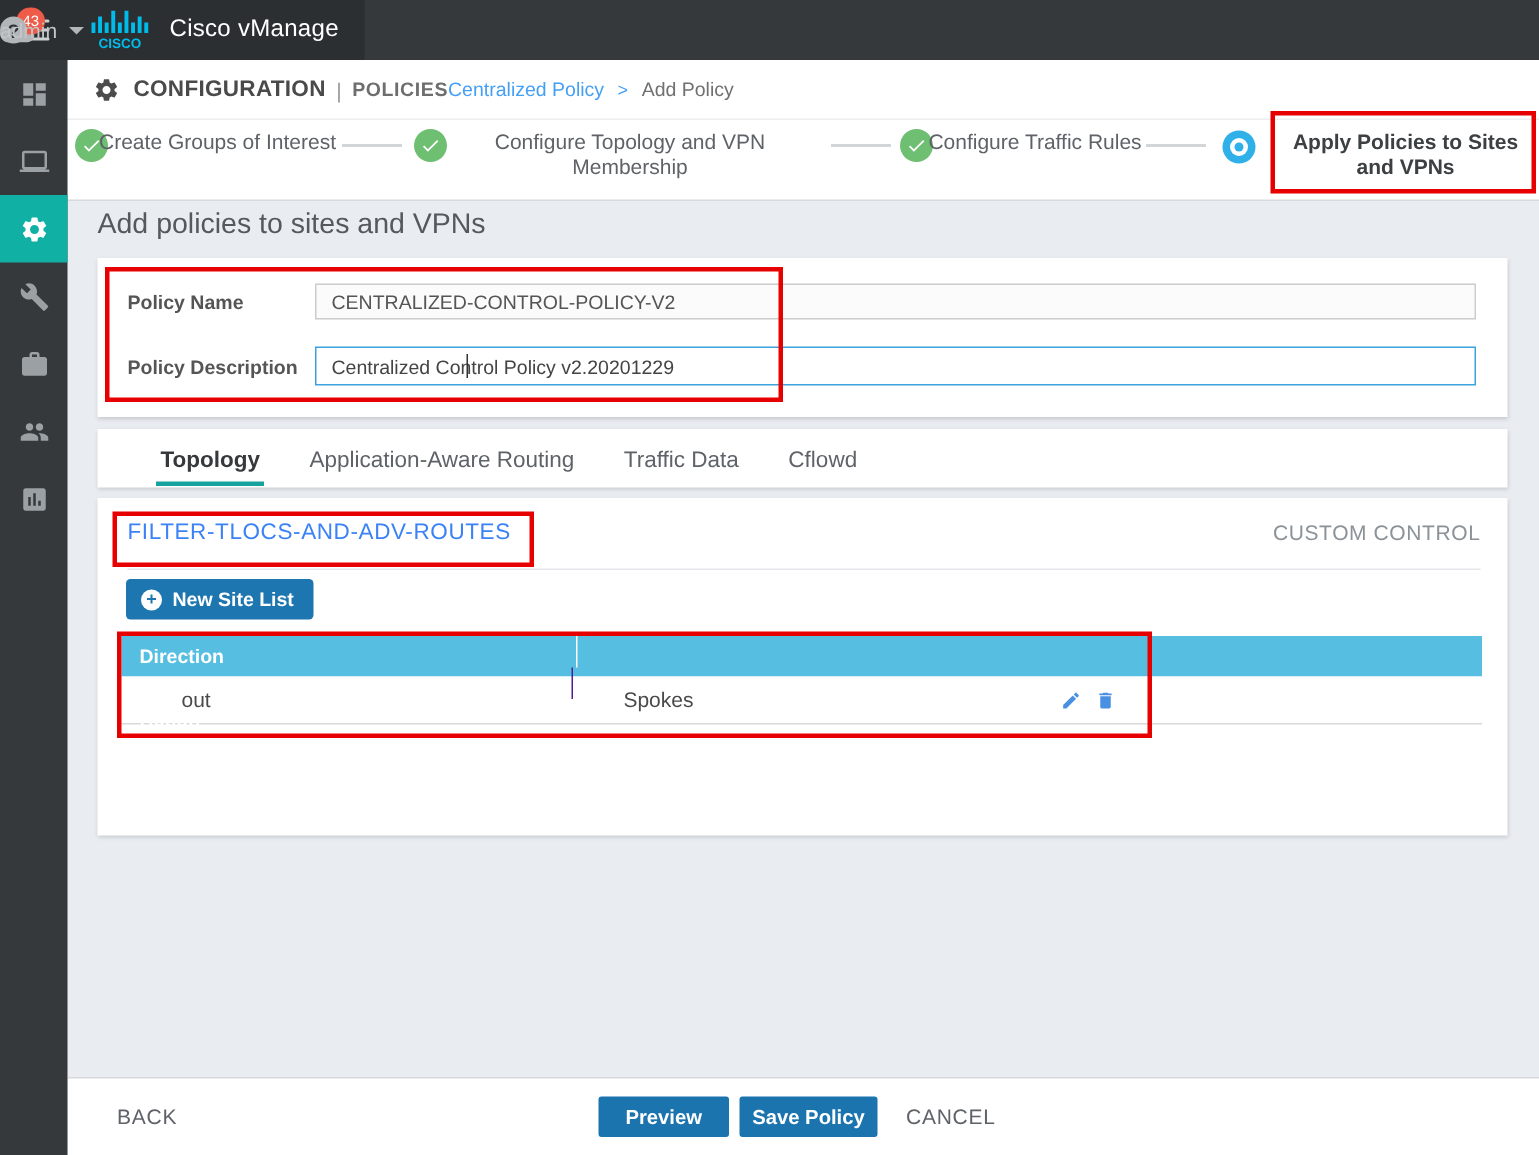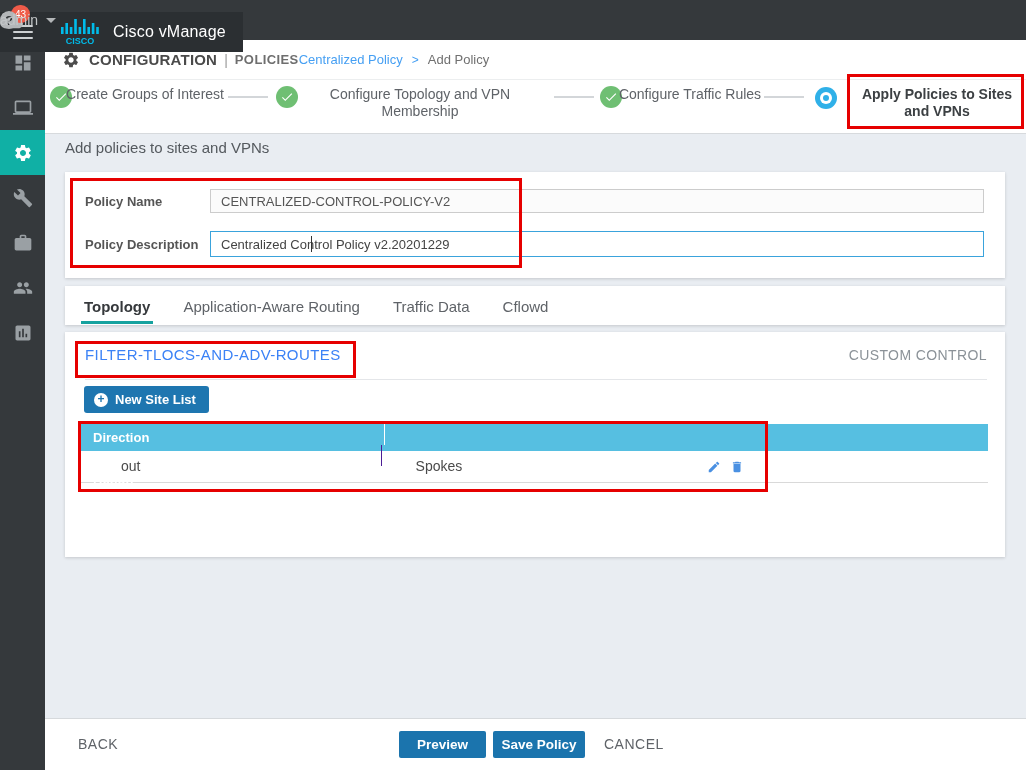--- a/index.html
+++ b/index.html
@@ -3,21 +3,21 @@
 <meta charset="utf-8">
 <style>
   * { box-sizing: border-box; margin: 0; padding: 0; }
   html,body { width:1026px; height:770px; }
   body {
     font-family: "Liberation Sans", "DejaVu Sans", sans-serif;
     background:#e9edf2; position:relative; overflow:hidden; color:#444;
   }
   
   #topbar { position:absolute; left:0; top:0; width:1026px; height:40px; background:#35393c; z-index:5; }
-  .brand-block { position:absolute; left:0; top:0; width:243px; height:40px; background:#2b2f32; display:flex; align-items:center;margin-top:12px; }
+  .brand-block { position:absolute; left:0; top:0; width:243px; height:40px; background:#2b2f32; display:flex; align-items:center; }
   .hamburger { width:20px; margin-left:13px; cursor:pointer; }
   .hamburger span { display:block; height:2px; background:#cdd0d2; margin:4px 0; border-radius:1px; }
   .cisco-logo { margin-left:26px; display:flex; align-items:center; }
   .brand-title { color:#fff; font-size:16px; margin-left:12px; letter-spacing:.2px; }
   .top-icon { position:absolute; top:0; height:40px; display:flex; align-items:center; cursor:pointer; }
   .top-icon svg { fill:#b3b6b8; }
   #cloud-wrap { left:681; } #clip-wrap { left:748; } #bell-wrap { left:814; } #help-wrap { left:877; }
   .badge { position:absolute; left:11px; top:5px; min-width:19px; height:18px; border-radius:9px;
            background:#ef5b49; color:#fff; font-size:10px; display:flex; align-items:center;
            justify-content:center; padding:0 4px; }
@@ -58,33 +58,33 @@
   #step-icon-3 { left:555px; top:6px; }
   #step-icon-4 { left:770px; top:7px; }
   .step-label { position:absolute; top:6px; font-size:14px; line-height:17px; color:#5f6368; text-align:center; }
   #step-label-1 { left:20px; width:160px; }
   #step-label-2 { left:265px; width:220px; }
   #step-label-3 { left:570px; width:150px; }
   #step-label-4 { left:807px; width:170px; color:#3c4043; font-weight:bold; }
   .step-connector { position:absolute; top:16px; width:40px; height:2px; background:#d3d6d9; }
   #conn-1 { left:183px; } #conn-2 { left:509px; } #conn-3 { left:719px; }
   
-  .page-subtitle { position:absolute; left:20px; top:99px; font-size:15px; color:#54595e; }
+  .page-subtitle { position:absolute; left:20px; top:99px; font-size:19px; color:#54595e; }
   .card { position:absolute; background:#fff; box-shadow:0 1px 3px rgba(0,0,0,.16); }
   #card-form { left:20px; top:132px; width:940px; height:106px; }
   .form-label { position:absolute; left:20px; font-size:13px; font-weight:bold; color:#555; }
   #name-label { top:22px; } #desc-label { top:65px; }
   .form-input { position:absolute; left:145px; width:774px; font-size:13px; color:#555;
                 padding:0 10px; outline:none; }
   #policy-name-input { top:17px; height:24px; border:1px solid #cccccc; background:#fbfbfb; }
   #desc-wrap { position:absolute; left:145px; top:59px; width:774px; height:26px; }
   #policy-desc-input { position:static; width:774px; height:26px; border:1px solid #3aa3dc; background:#fff; color:#444; }
   .text-caret { position:absolute; left:101px; top:5px; width:1px; height:16px; background:#333; }
   
-  #card-tabs { left:20px; top:246px; width:940px; height:39px; display:flex; padding-left:16px; gap:27px; }
+  #card-tabs { left:20px; top:246px; width:940px; height:39px; display:flex; padding-left:39px; gap:27px; }
   .tab { height:38px; padding:12px 3px 0 3px; font-size:15px; color:#5f6368; cursor:pointer; }
   .tab.active { font-weight:bold; color:#36393c; border-bottom:3px solid #16a29f; }
   
   #card-policy { left:20px; top:292px; width:940px; height:225px; }
   .policy-title { position:absolute; left:20px; top:14px; font-size:15px; color:#3b82f6; letter-spacing:.4px; }
   .policy-type { position:absolute; right:18px; top:15px; font-size:14px; color:#8b9298; letter-spacing:.4px; }
   .policy-divider { position:absolute; left:20px; top:47px; width:902px; height:1px; background:#e4e6e9; }
   .btn-new { position:absolute; left:19px; top:54px; height:27px; background:#1e76b0; color:#fff;
              border-radius:3px; font-size:13px; font-weight:bold; display:flex; align-items:center;
              padding:0 13px 0 10px; gap:7px; cursor:pointer; border:none; }

